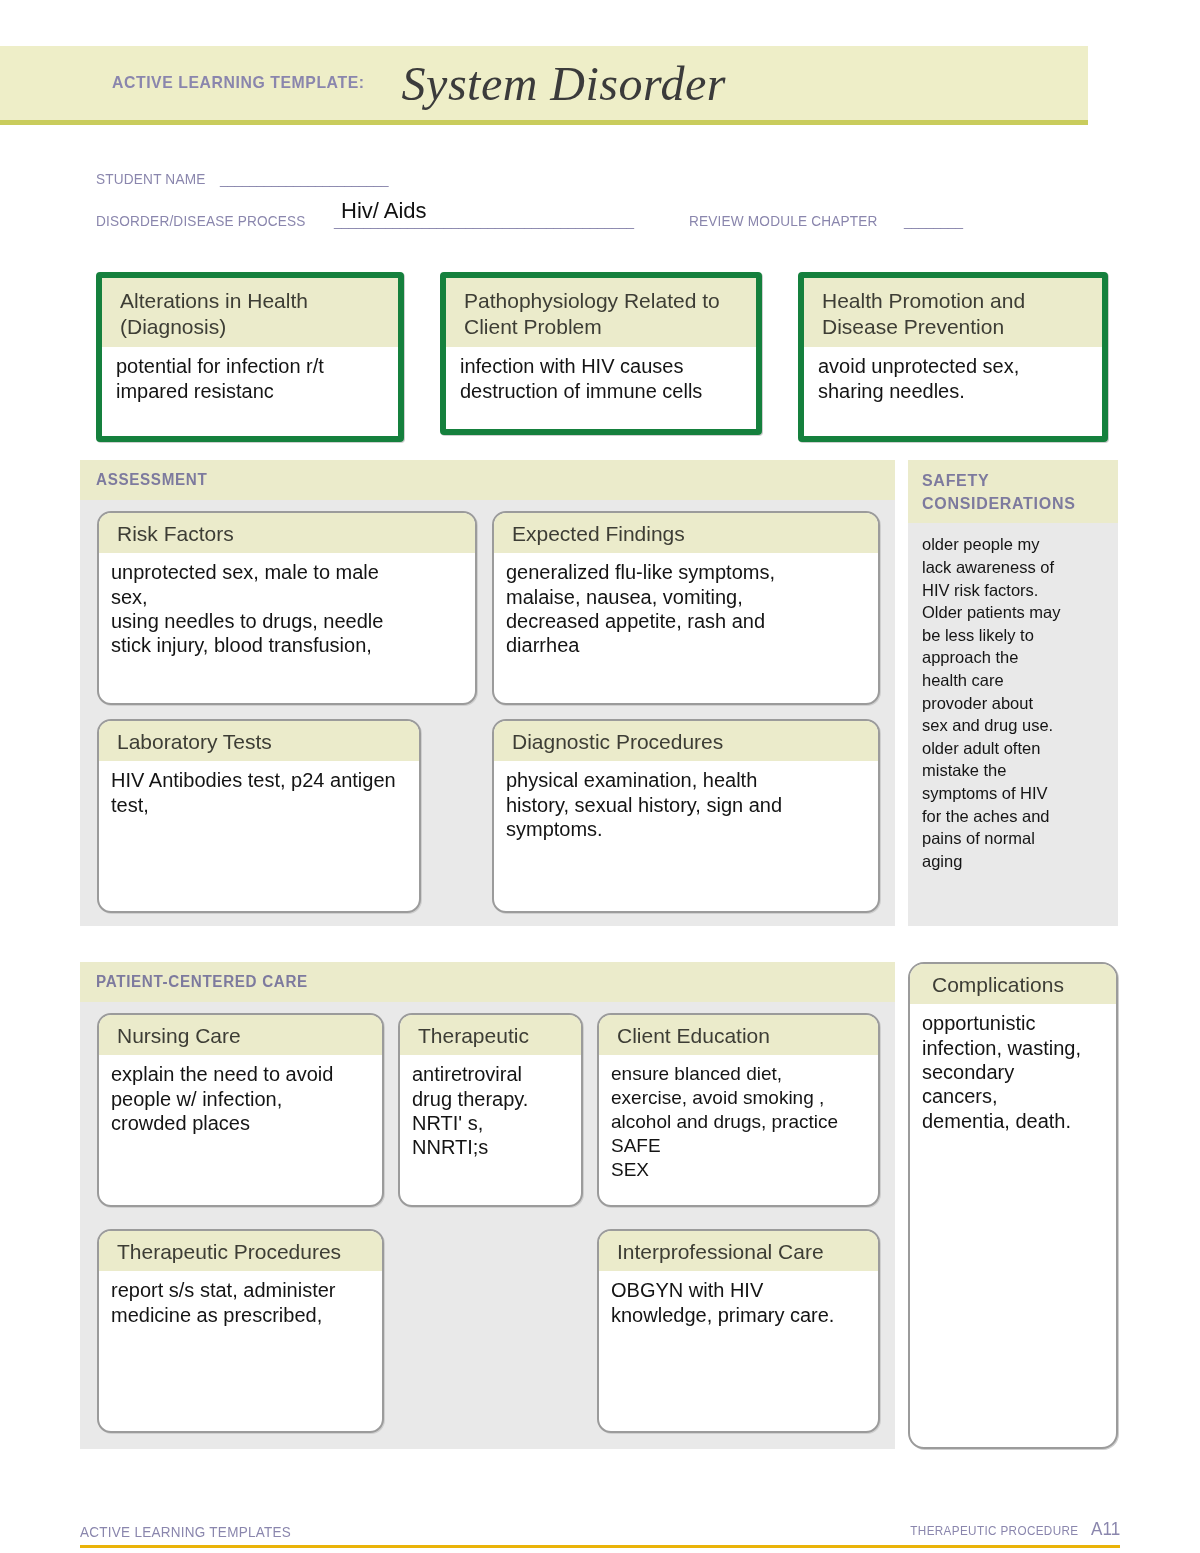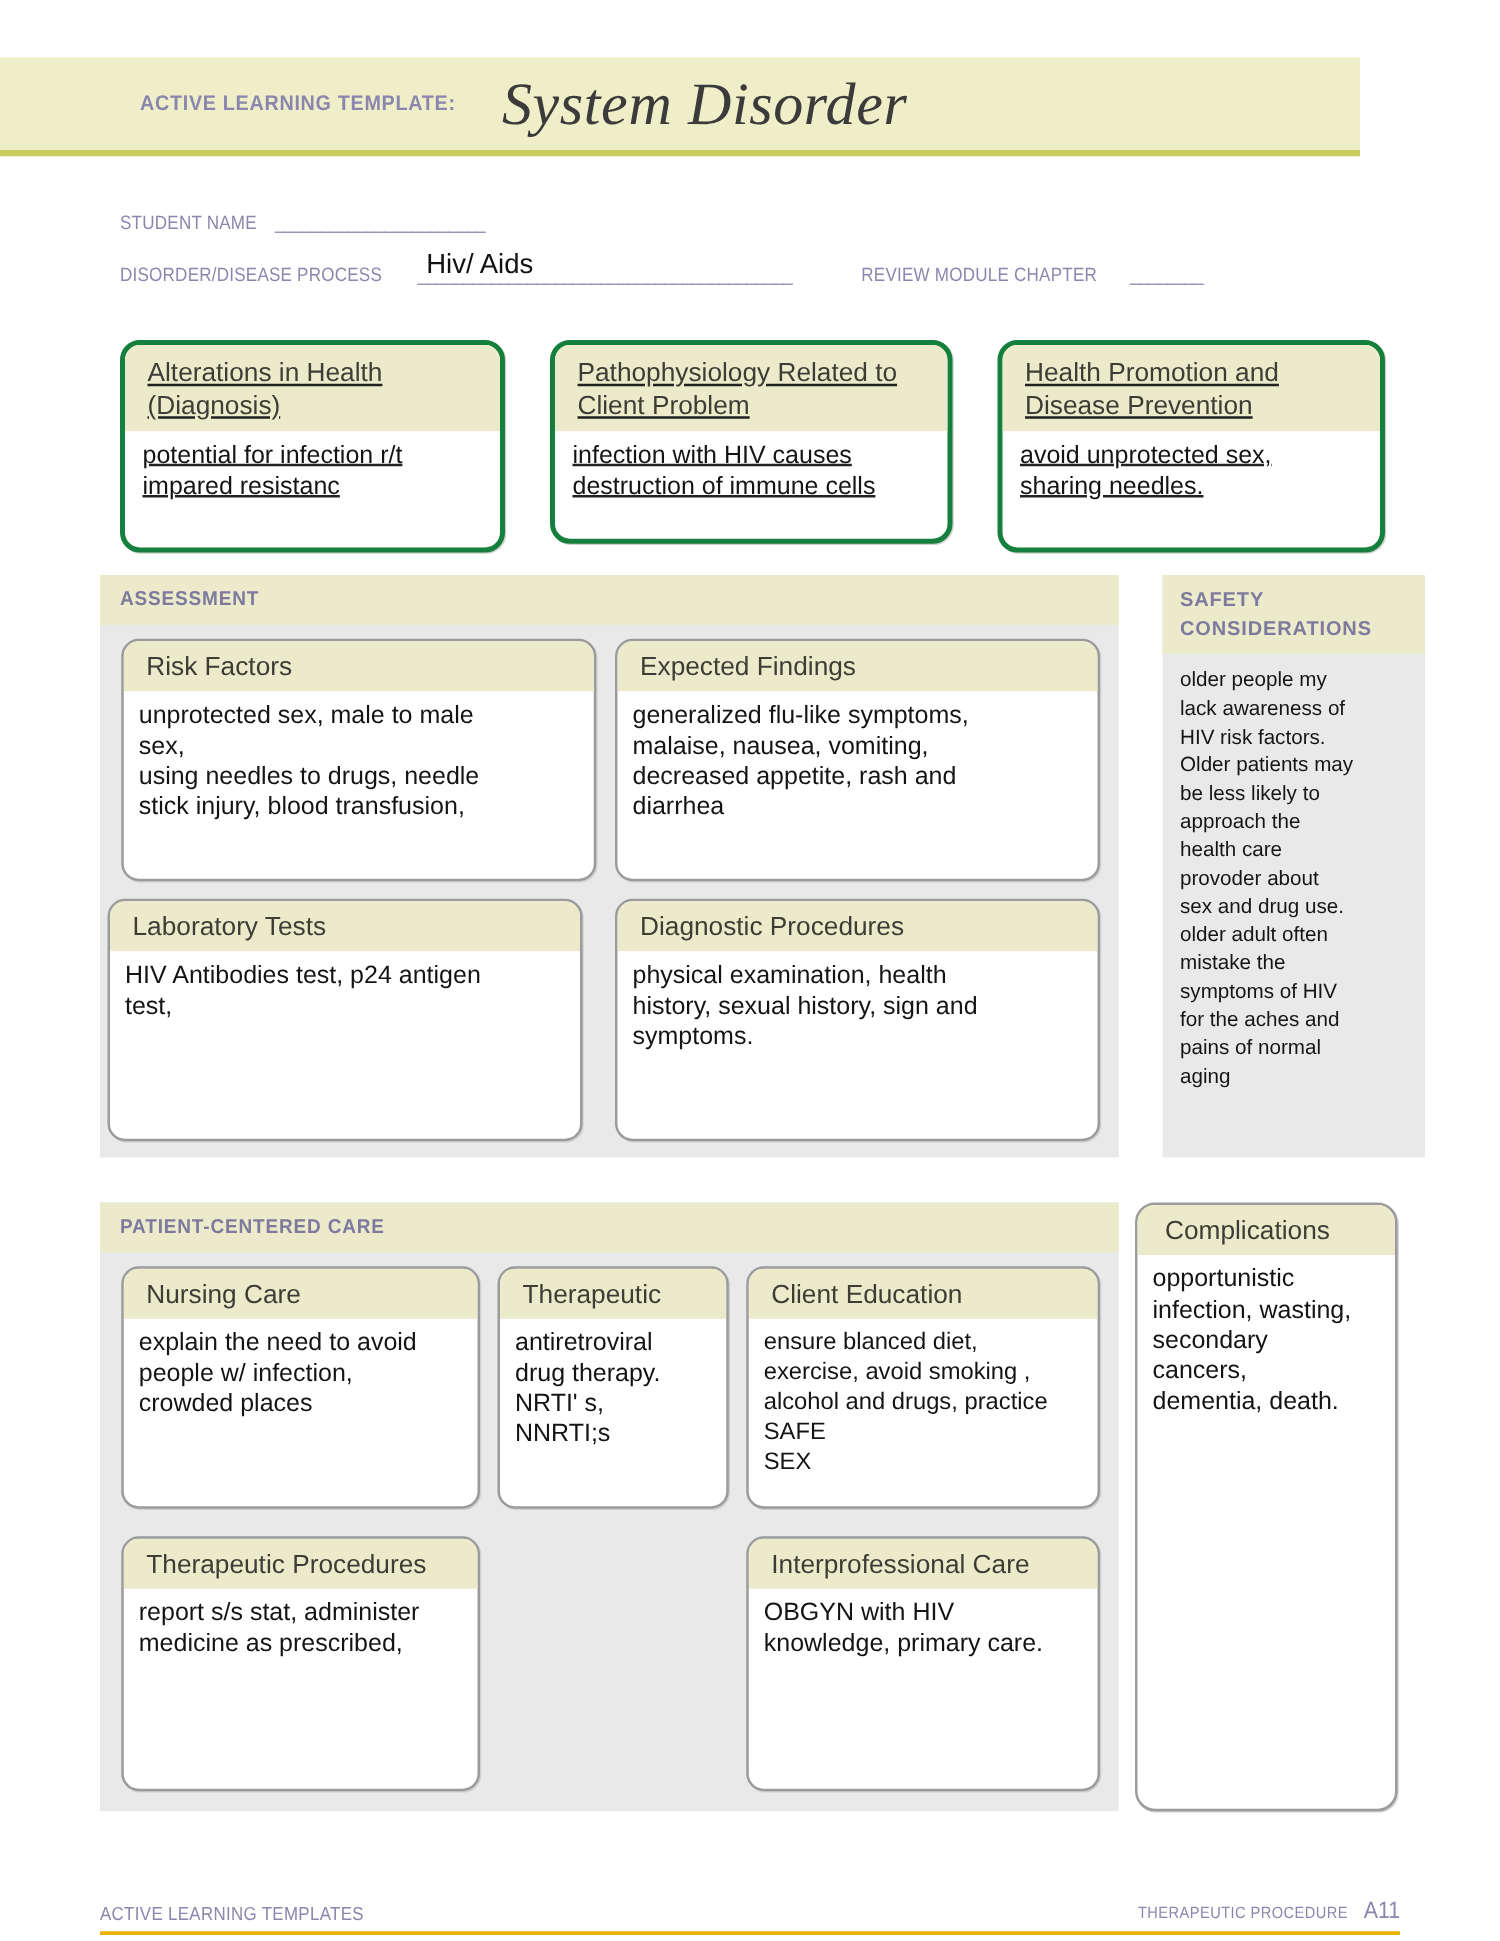--- a/index.html
+++ b/index.html
@@ -40,24 +40,23 @@
   .answer{
     position:absolute;font-size:22px;color:#111;bottom:6px;
     font-family:"Liberation Sans", sans-serif;
   }
   .row2{margin-top:12px;}
 
   
   .topcards{position:absolute;left:96px;top:272px;width:1012px;height:170px;}
   .card{
     position:absolute;top:0;
-    border:4px solid #15803d;border-radius:16px;background:#fff;
+    border:6px solid #15803d;border-radius:4px;background:#fff;
     box-sizing:border-box;overflow:hidden;
     box-shadow:1px 1px 0 #cfcfcf;
-    text-decoration:underline;
   }
   .card-hd{
     background:#ebebcb;padding:10px 14px 8px 18px;
     font-size:21px;color:#3d3d35;line-height:1.22;
   }
   .card-bd{
     padding:7px 14px 8px 14px;font-size:20px;color:#141414;
     line-height:1.22;white-space:pre-line;
   }
   #c1{left:0;width:308px;height:170px;}
@@ -77,21 +76,20 @@
   }
   .band-label{
     font-size:16px;font-weight:bold;letter-spacing:.7px;color:#7d7a9e;
     margin-left:16px;transform:scaleX(.95);transform-origin:left center;
   }
 
   
   #safety-rail{
     position:absolute;left:908px;top:460px;width:210px;height:466px;
     background:#e9e9e9;
-    margin-left:22px;
   }
   .band-tall{background:#ebebcb;padding:10px 0 8px 0;}
   .band-label2{
     font-size:16px;font-weight:bold;letter-spacing:.7px;color:#7d7a9e;
     margin-left:14px;line-height:1.42;
   }
   #safety-text{
     padding:10px 12px 0 14px;font-size:16.5px;line-height:1.37;
     color:#151515;white-space:pre-line;
   }
@@ -107,21 +105,21 @@
     font-size:21px;color:#3d3d35;line-height:1.2;
   }
   .sub-bd{
     padding:7px 12px 6px 12px;font-size:20px;line-height:1.22;
     color:#141414;white-space:pre-line;
   }
   .sub-bd.small{font-size:19px;line-height:1.26;}
 
   #risk{left:17px;top:51px;width:380px;height:194px;}
   #findings{left:412px;top:51px;width:388px;height:194px;}
-  #labs{left:6px;top:259px;width:380px;height:194px;}
+  #labs{left:17px;top:259px;width:324px;height:194px;}
   #diag{left:412px;top:259px;width:388px;height:194px;}
 
   #nursing{left:17px;top:51px;width:287px;height:194px;}
   #meds{left:318px;top:51px;width:185px;height:194px;}
   #clientedu{left:517px;top:51px;width:283px;height:194px;}
   #therap{left:17px;top:267px;width:287px;height:204px;}
   #interprof{left:517px;top:267px;width:283px;height:204px;}
 
   #complications{
     position:absolute;left:908px;top:962px;width:210px;height:487px;

